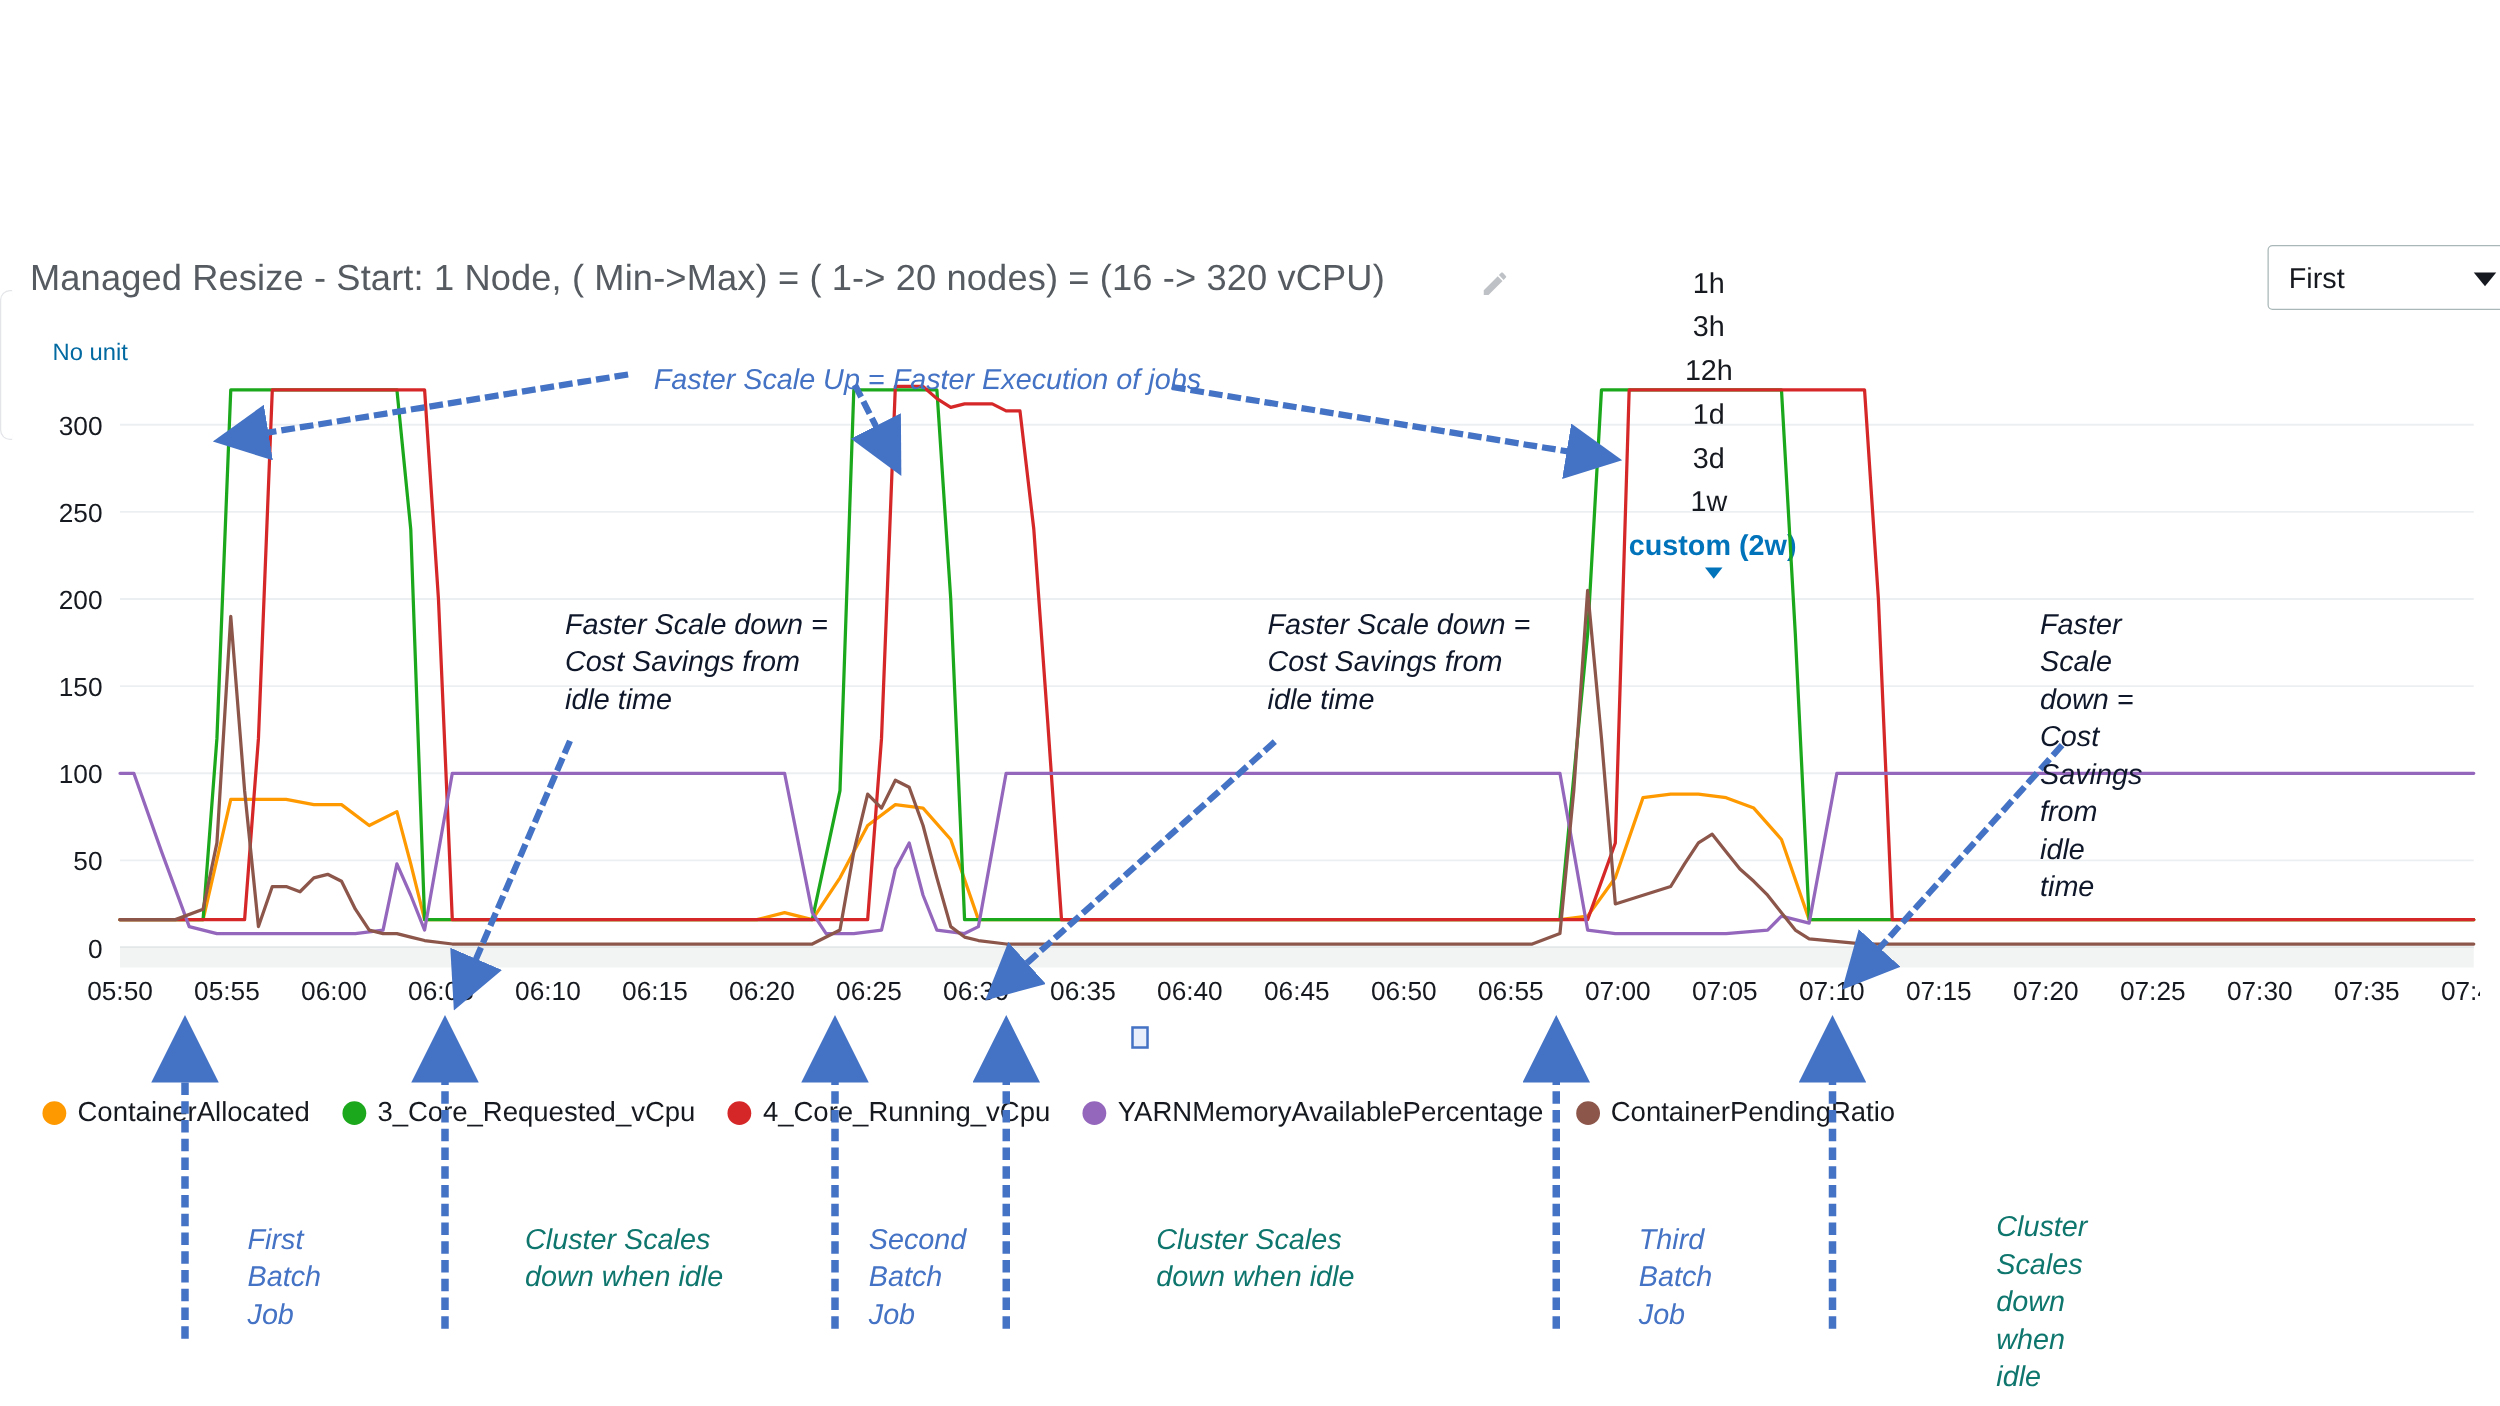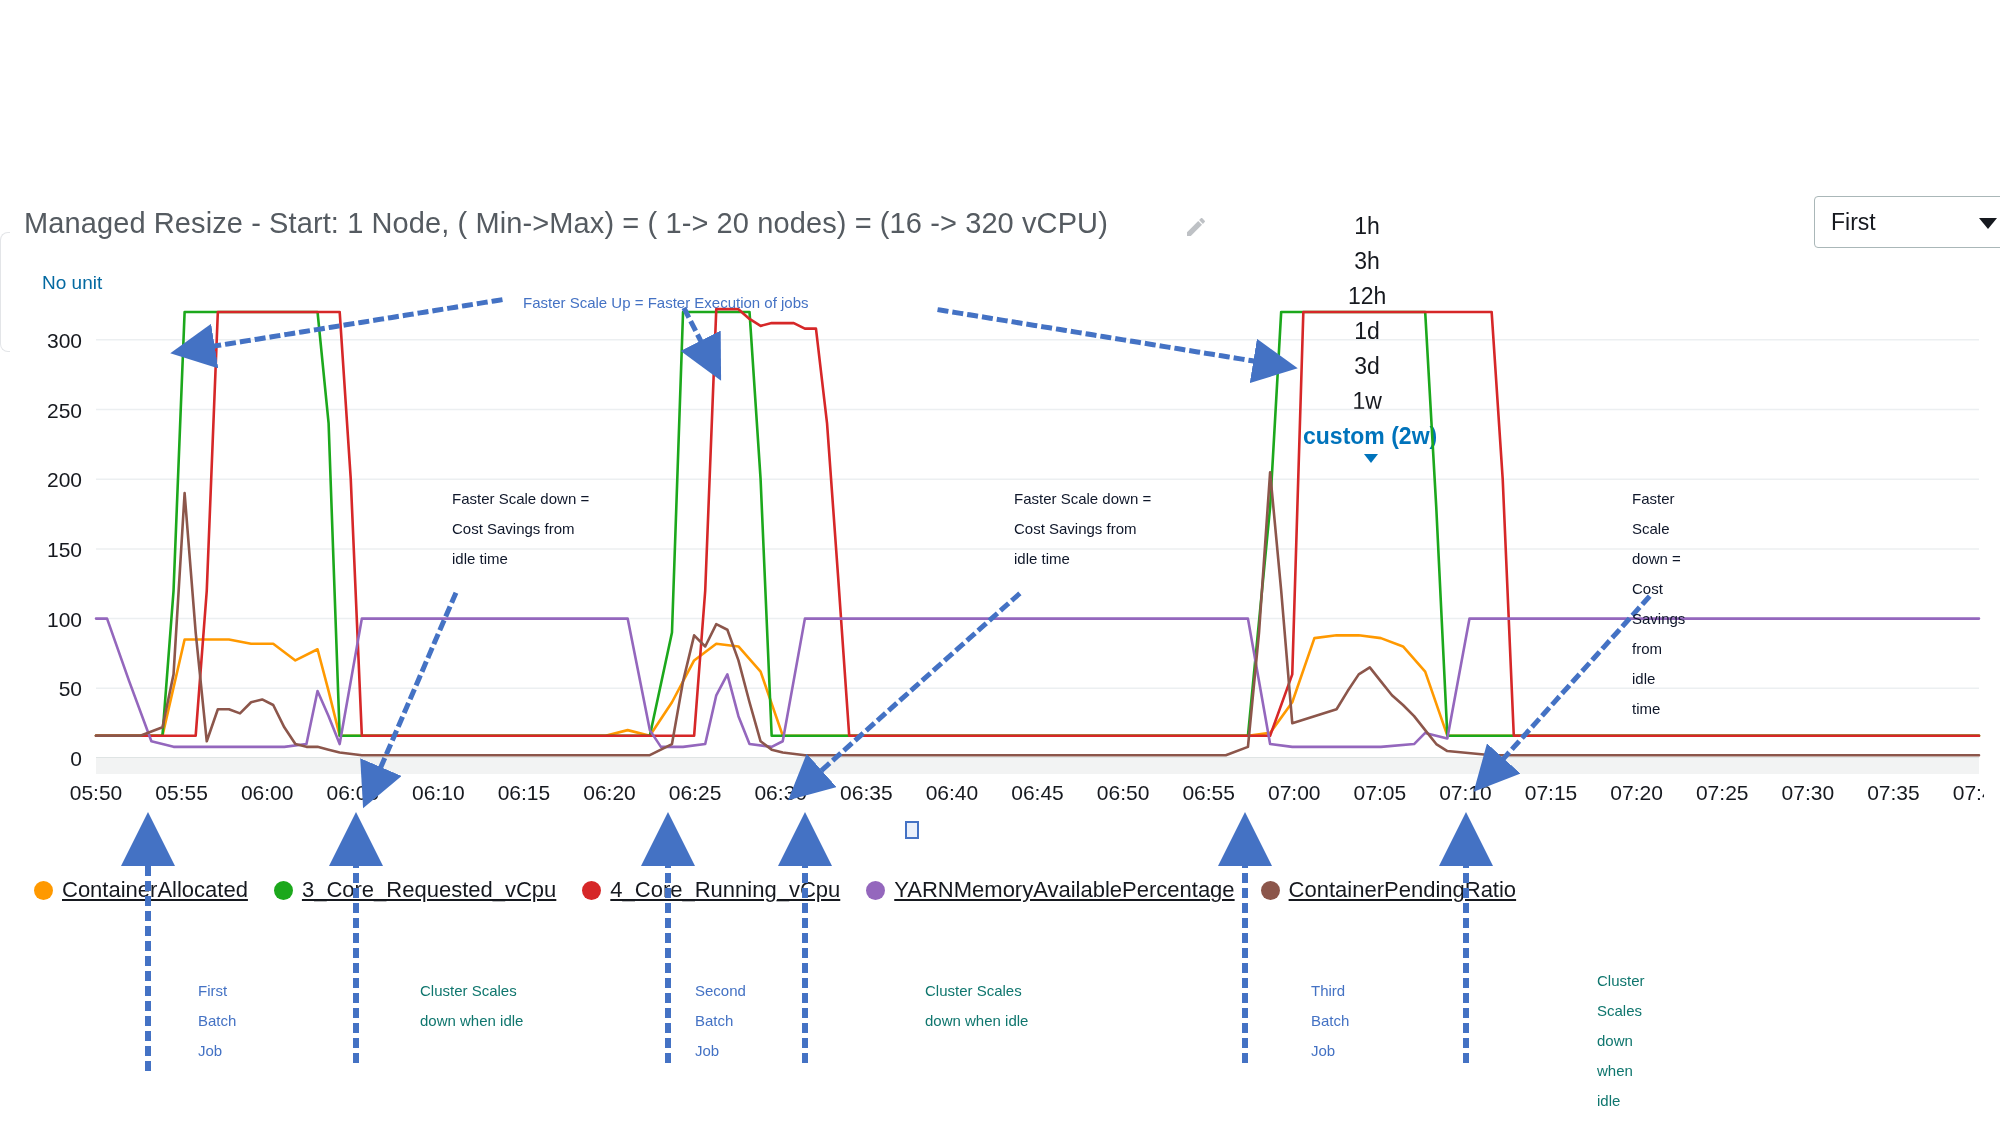--- a/index.html
+++ b/index.html
@@ -72,27 +72,27 @@
 
   .ytick { font-size: 21px; fill: #16191f; text-anchor: end; font-family: "Liberation Sans", sans-serif; }
   .xtick { font-size: 21px; fill: #16191f; text-anchor: middle; font-family: "Liberation Sans", sans-serif; }
 
   
   .legend {
     position: absolute; left: 34px; top: 877px;
     display: flex; align-items: center; gap: 14px;
     font-size: 22px; color: #16191f; white-space: nowrap;
   }
-  .legend-item { display: flex; align-items: center; gap: 9px; margin-right: 12px; text-decoration: underline; }
+  .legend-item { display: flex; align-items: center; gap: 9px; margin-right: 12px; }
   .legend-dot { width: 19px; height: 19px; border-radius: 50%; display:inline-block; }
 
   
   .anno {
-    position: absolute; font-size: 15px; line-height: 30px;
-    white-space: pre-line; pointer-events: none;
+    position: absolute; font-size: 23px; line-height: 30px;
+    white-space: pre-line; pointer-events: none; font-style: italic;
   }
   .anno.blue  { color: #4472c4; }
   .anno.green { color: #0f172a; }
   .anno.green-bright { color: #0f766e; }
 
   svg.overlay {
     position: absolute; left: 0; top: 0; width: 2000px; height: 1125px;
     pointer-events: none;
   }
   .scroll-marker {

